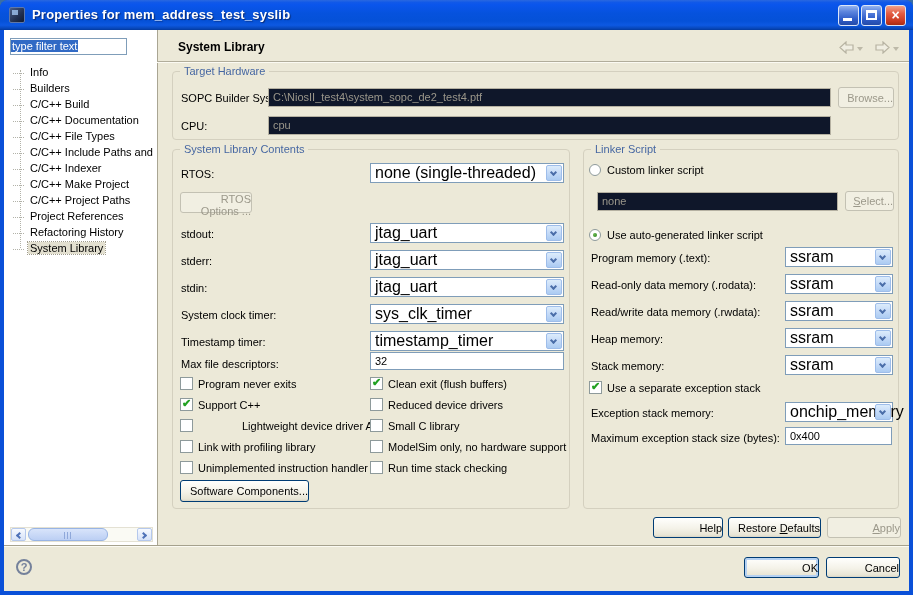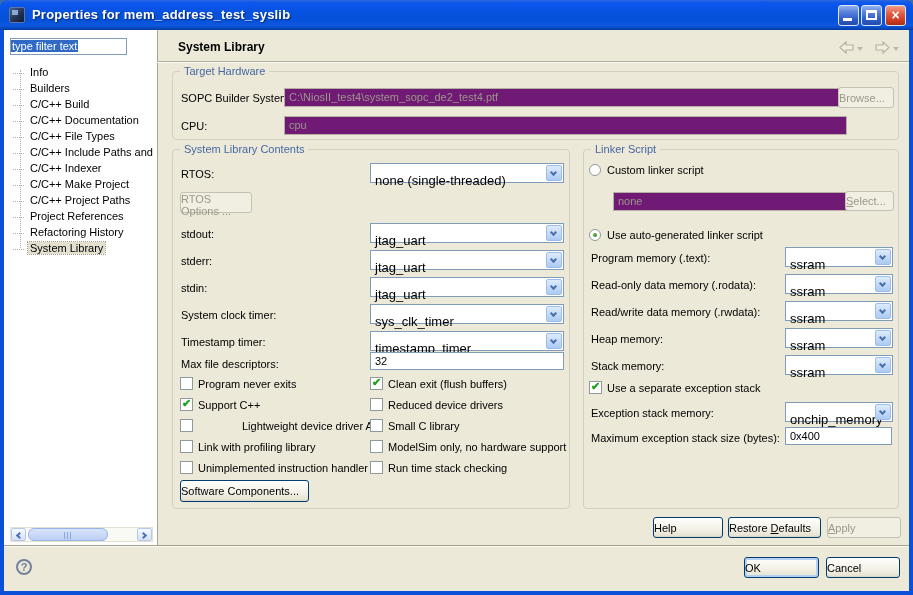--- a/index.html
+++ b/index.html
@@ -56,34 +56,34 @@
   .nav-arrow { position:absolute; top:41px; width:17px; height:13px; }
   .nav-caret { position:absolute; top:47px; width:0; height:0; border-left:3px solid transparent; border-right:3px solid transparent; border-top:4px solid #bdb9a8; }
 
   
   .grp { position:absolute; border:1px solid #d4d0bf; border-radius:4px; }
   .grp .legend { position:absolute; top:-7px; left:7px; background:#ece9d8; padding:0 4px; color:#4667a2; font-size:11px; line-height:13px; white-space:nowrap; }
 
   .lbl { position:absolute; font-size:11px; color:#000; line-height:14px; white-space:nowrap; }
 
   
-  .field-dis { position:absolute; background:#701a75; border:1px solid #b5b1a2; color:#9a968a;
-    font-size:11px; line-height:17px; padding-left:4px; white-space:nowrap; overflow:hidden;margin-left:16px; }
+  .field-dis { position:absolute; background:#0f172a; border:1px solid #b5b1a2; color:#9a968a;
+    font-size:11px; line-height:17px; padding-left:4px; white-space:nowrap; overflow:hidden; }
   .text-input { position:absolute; background:#fff; border:1px solid #7f9db9; color:#000;
     font-size:11px; line-height:16px; padding-left:4px; cursor:text; }
 
   .combo { position:absolute; background:#fff; border:1px solid #7f9db9; height:20px; cursor:default; }
-  .combo .txt { position:absolute; left:4px; top:10px; font-size:13px; line-height:14px; white-space:nowrap; }
+  .combo .txt { position:absolute; left:4px; top:2px; font-size:16px; line-height:14px; white-space:nowrap; }
   .combo .drop { position:absolute; right:1px; top:1px; bottom:1px; width:16px; border:1px solid #9ebdea; border-radius:2px;
     background:linear-gradient(180deg,#dcecfb 0%,#c7dcf8 45%,#abcbf2 100%); cursor:pointer; }
   .chev-down { position:absolute; left:4px; top:4px; width:5px; height:5px; border-right:2px solid #4b6ea9; border-bottom:2px solid #4b6ea9; transform:rotate(45deg); }
 
   
   .xp-btn { position:absolute; border:1px solid #003c74; border-radius:3px; background:linear-gradient(180deg,#fffffd 0%,#f4f2e8 55%,#e8e5d5 90%,#d8d4c4 100%);
-    font-size:11px; color:#000; text-align:left; cursor:pointer; }
+    font-size:11px; color:#000; text-align:right; cursor:pointer; }
   .xp-btn.focused { box-shadow:inset 0 0 0 2px #b5d1f2; }
   .xp-btn.disabled { border-color:#c3c1b3; color:#9b988a; background:#f1efe2; cursor:default; }
   .xp-btn u { text-decoration:underline; }
 
   
   .cb { position:absolute; width:13px; height:13px; background:#fff; border:1px solid #8e9a9b; }
   .cb .tick { display:none; position:absolute; left:1px; top:-2px; color:#21a121; font-size:11px; font-weight:bold; }
   .cb.checked .tick { display:block; }
   .radio { position:absolute; width:12px; height:12px; border-radius:50%; background:#fff; border:1px solid #8e9a9b; }
   .radio .dot { display:none; position:absolute; left:3px; top:3px; width:4px; height:4px; border-radius:50%;

